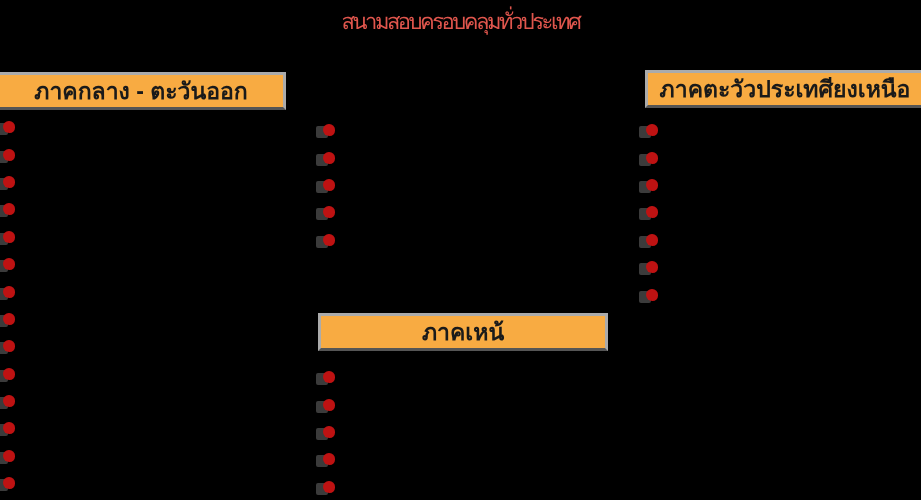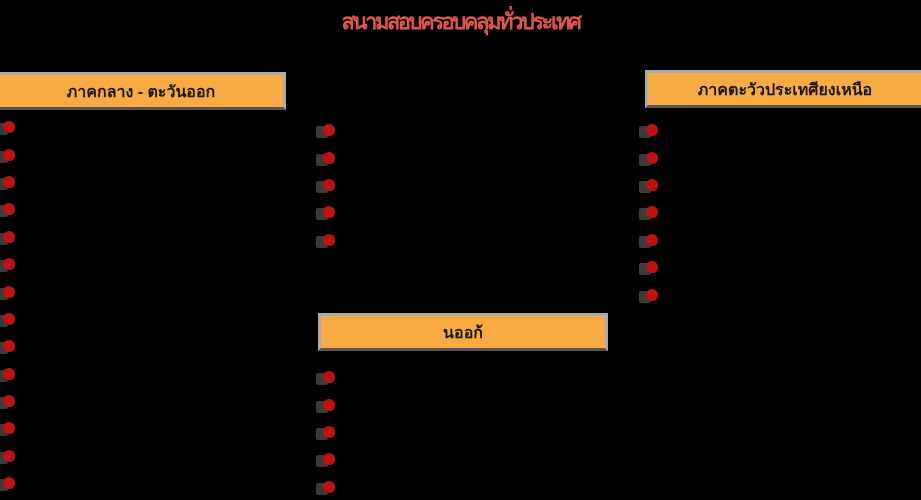--- a/index.html
+++ b/index.html
@@ -3,30 +3,30 @@
 <meta charset="utf-8">
 <style>
   html,body{margin:0;padding:0;background:#000;}
   .canvas{
     position:relative;width:921px;height:500px;background:#000000;
     overflow:hidden;font-family:"Liberation Sans","DejaVu Sans",sans-serif;
   }
   .page-title{
     position:absolute;top:2px;left:0;width:921px;height:38px;
     display:flex;align-items:center;justify-content:center;
-    font-size:22px;font-weight:bold;letter-spacing:-2.5px;
+    font-size:22px;font-weight:normal;letter-spacing:-2.5px;
     color:#E0564D;white-space:nowrap;
   }
   .region-header{
     position:absolute;height:32px;background:#F8AB42;
     border:3px solid #ABABAB;border-bottom-color:#555555;
     display:flex;align-items:center;justify-content:center;
   }
   .region-header .header-label{
-    font-size:16px;font-weight:bold;color:#1A1A1A;white-space:nowrap;
+    font-size:23px;font-weight:bold;color:#1A1A1A;white-space:nowrap;
   }
   .hdr-central{left:-4px;top:72px;width:284px;}
   .hdr-north{left:318px;top:70px;width:284px;}
   .hdr-northeast{left:645px;top:70px;width:274px;}
   .hdr-south{left:318px;top:313px;width:284px;}
   .pin-list{position:absolute;display:flex;flex-direction:column;}
   .list-central{left:-4px;top:114px;}
   .list-north{left:316px;top:117px;}
   .list-northeast{left:639px;top:117px;}
   .list-south{left:316px;top:364px;}
@@ -242,21 +242,21 @@
     <div class="pin-row">
         <span class="pin">
           <span class="pin-square"></span>
           <span class="pin-head"></span>
         </span>
         <span class="item-label"></span>
       </div>
   </div>
 
   <div class="region-header hdr-south">
-    <span class="header-label">นออก้</span>
+    <span class="header-label">ภาคเหน้</span>
   </div>
   <div class="pin-list list-south">
     <div class="pin-row">
         <span class="pin">
           <span class="pin-square"></span>
           <span class="pin-head"></span>
         </span>
         <span class="item-label"></span>
       </div>
     <div class="pin-row">

